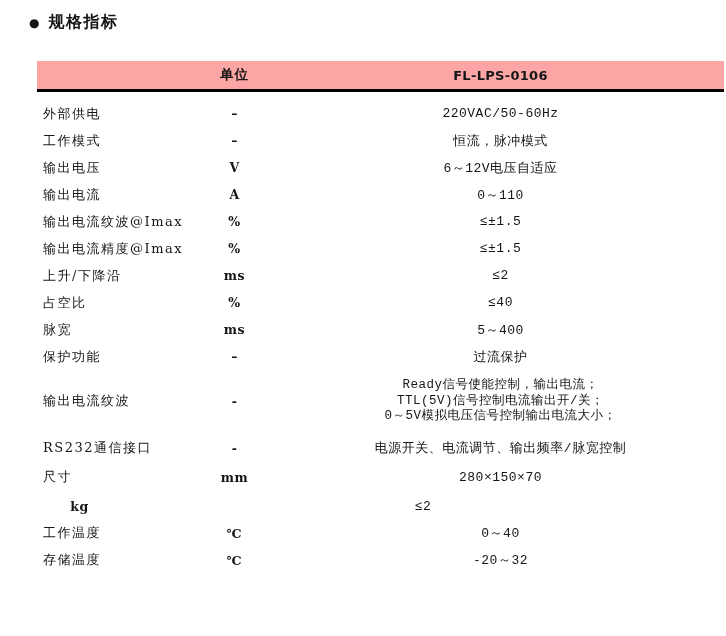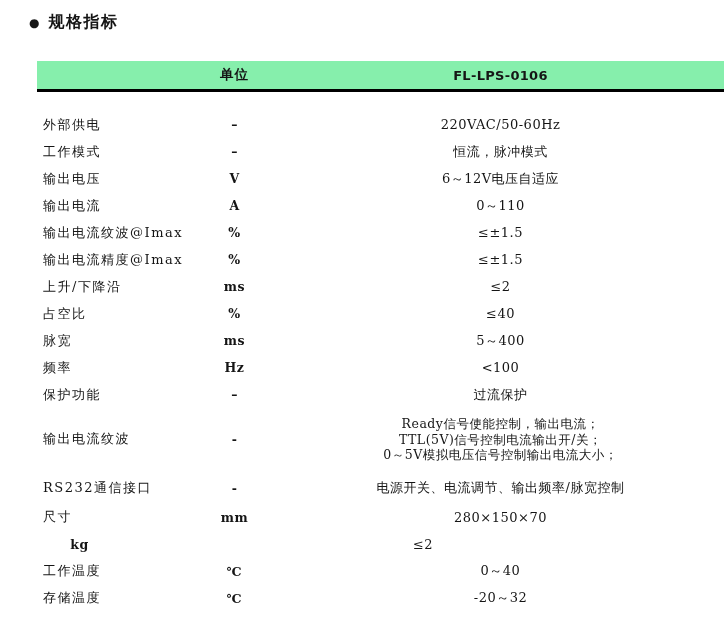--- a/index.html
+++ b/index.html
@@ -13,36 +13,36 @@
   .title-row{
     position:absolute;left:29px;top:12px;
     display:flex;align-items:center;gap:9px;
   }
   .bullet{font-size:12px;line-height:1;}
   .page-title{font-size:16px;font-weight:700;letter-spacing:1.5px;margin:0;font-family:Liberation Mono, monospace;}
 
   .spec-table{position:absolute;left:37px;top:61px;width:687px;}
   .thead{
     display:flex;align-items:center;height:28px;
-    background:#86efac;border-bottom:3px solid #000;
+    background:#fca5a5;border-bottom:3px solid #000;
     font-weight:700;font-size:13.5px;
   }
   .c1{width:155px;box-sizing:border-box;padding-left:6px;text-align:left;}
   .c2{width:85px;text-align:center;}
   .c3{flex:1;text-align:center;}
   .thead .c2{letter-spacing:1px;}
   .thead .c3{
     font-family:"DejaVu Sans","Liberation Sans",sans-serif;
     font-size:13px;letter-spacing:0.3px;
   }
-  .tbody{padding-top:19px;}
+  .tbody{padding-top:8px;}
   .row{display:flex;align-items:center;height:27px;font-size:13px;}
   .row .c1{letter-spacing:1.5px;}
   .row .c2{font-weight:700;font-size:12.5px;letter-spacing:0.5px;}
-  .row .c3{letter-spacing:0.5px;}
+  .row .c3{letter-spacing:0.5px;font-family:Liberation Mono, monospace;}
   .row.multi{height:auto;padding:8px 0 10px 0;}
   .row.multi .c3{font-size:12.5px;line-height:15.5px;}
   .tbody .row:nth-child(13){height:31px;}
 </style>
 </head>
 <body>
 
 <div class="title-row">
   <span class="bullet">●</span>
   <h1 class="page-title">规格指标</h1>
@@ -94,25 +94,20 @@
         <div class="c1">占空比</div>
         <div class="c2">%</div>
         <div class="c3">≤40</div>
       </div>
       <div class="row">
         <div class="c1">脉宽</div>
         <div class="c2">ms</div>
         <div class="c3">5～400</div>
       </div>
       <div class="row">
-        <div class="c1">频率</div>
-        <div class="c2">Hz</div>
-        <div class="c3">&lt;100</div>
-      </div>
-      <div class="row">
         <div class="c1">保护功能</div>
         <div class="c2">–</div>
         <div class="c3">过流保护</div>
       </div>
       <div class="row multi">
         <div class="c1">输出电流纹波</div>
         <div class="c2">-</div>
         <div class="c3">
           <div class="vline">Ready信号使能控制，输出电流；</div>
           <div class="vline">TTL(5V)信号控制电流输出开/关；</div>

